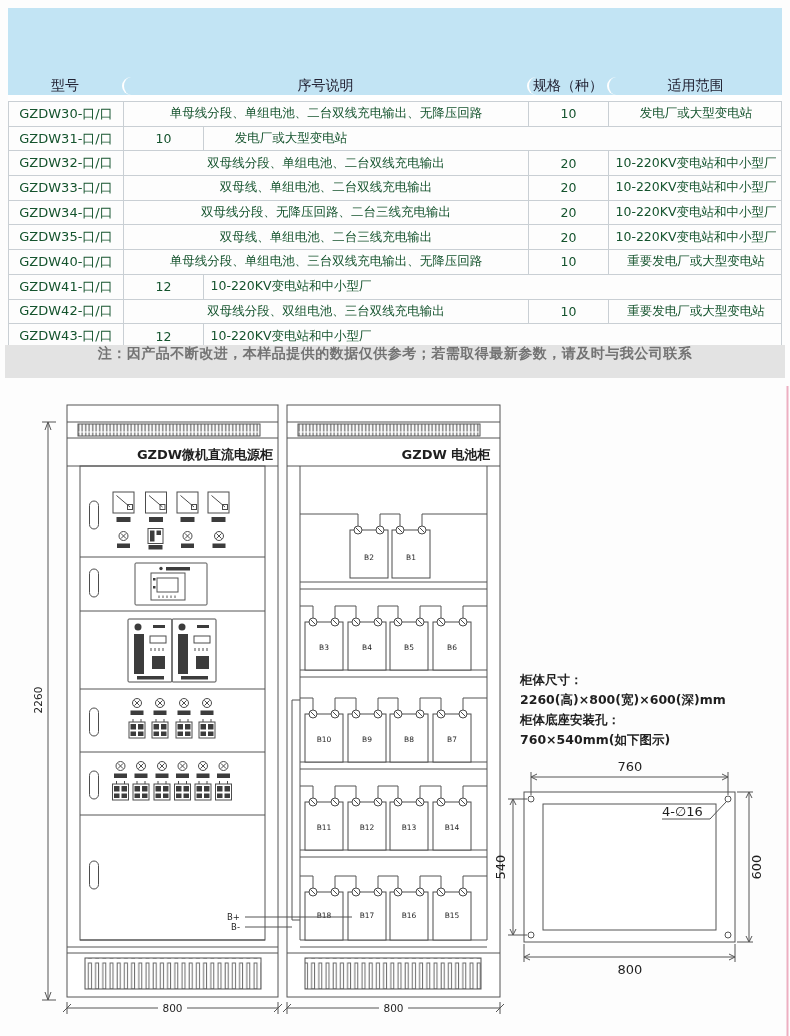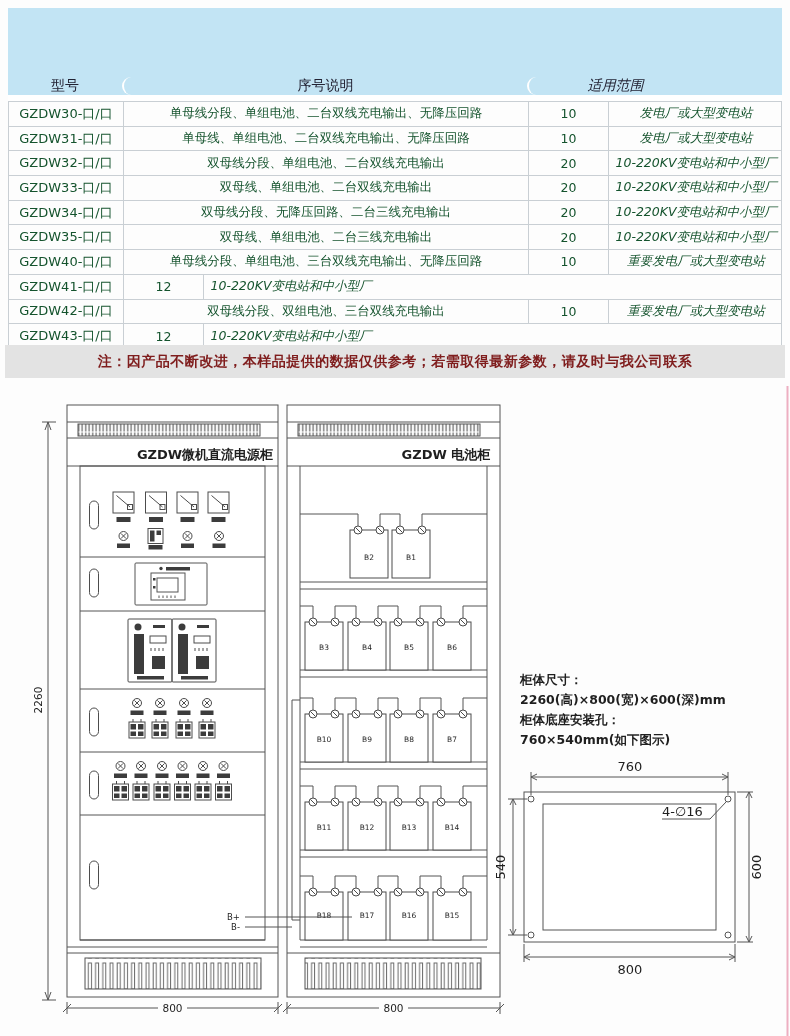--- a/index.html
+++ b/index.html
@@ -17,64 +17,64 @@
     font-family:"DejaVu Sans","Liberation Sans",sans-serif;color:var(--ink);
   }
   
   .spec-table{position:absolute;top:8px;left:8px;width:774px;}
   .thead{display:flex;height:87px;background:var(--header-bg);align-items:flex-end;}
   .th{display:flex;align-items:center;justify-content:center;font-size:14px;color:#223;box-sizing:border-box;}
   .th+.th{border-left:2px solid #ffffff;border-radius:26px;}
   .c1{width:114px;flex:none;}
   .c2{width:405px;flex:none;}
   .c3{width:80px;flex:none;}
-  .c4{width:175px;flex:none;font-style:italic;}
+  .c4{width:175px;flex:none;}
   .tgap{height:6px;background:#ffffff;}
   .tbody{border-left:1px solid var(--line);border-right:1px solid var(--line);border-top:1px solid var(--line);}
   .tr{display:flex;height:23.7px;border-bottom:1px solid var(--line);}
   .td{display:flex;align-items:center;justify-content:center;font-size:12.5px;box-sizing:border-box;white-space:nowrap;overflow:hidden;color:#14532d;}
   .td+.td{border-left:1px solid var(--line);}
   .td.c1{font-size:13px;}
   
   .note-bar{
     position:absolute;top:345px;left:5px;width:780px;height:33px;background:var(--note-bg);
-    display:flex;align-items:center;justify-content:center;font-size:14px;font-weight:bold;color:#7f1d1d;letter-spacing:.5px;
+    display:flex;justify-content:center;font-size:14px;font-weight:bold;color:#737373;letter-spacing:.5px;
   }
   
   svg.drawing{position:absolute;top:0;left:0;}
   svg.drawing text{fill:#1f1f1f;}
   .t-title{font-size:13px;font-weight:600;}
   .t-dim{font-size:10.5px;}
   .t-dim-lg{font-size:13px;}
   .t-batt{font-size:7.5px;}
   .t-spec{font-size:12.5px;font-weight:700;}
   .t-term{font-size:8.5px;}
 </style>
 </head>
 <body>
 
 <div class="page">
 
   <div class="spec-table">
     <div class="thead">
       <div class="th c1">型号</div>
       <div class="th c2">序号说明</div>
+      <div class="th c3">规格（种）</div>
       <div class="th c4">适用范围</div>
     </div>
     <div class="tgap"></div>
     <div class="tbody">
       <div class="tr">
         <div class="td c1">GZDW30-口/口</div>
         <div class="td c2">单母线分段、单组电池、二台双线充电输出、无降压回路</div>
         <div class="td c3">10</div>
         <div class="td c4">发电厂或大型变电站</div>
       </div>
       <div class="tr">
         <div class="td c1">GZDW31-口/口</div>
-        <div class="td c2">单母线、单组电池、二台双线充电输出、无降压回路</div>
         <div class="td c3">10</div>
         <div class="td c4">发电厂或大型变电站</div>
       </div>
       <div class="tr">
         <div class="td c1">GZDW32-口/口</div>
         <div class="td c2">双母线分段、单组电池、二台双线充电输出</div>
         <div class="td c3">20</div>
         <div class="td c4">10-220KV变电站和中小型厂</div>
       </div>
       <div class="tr">

